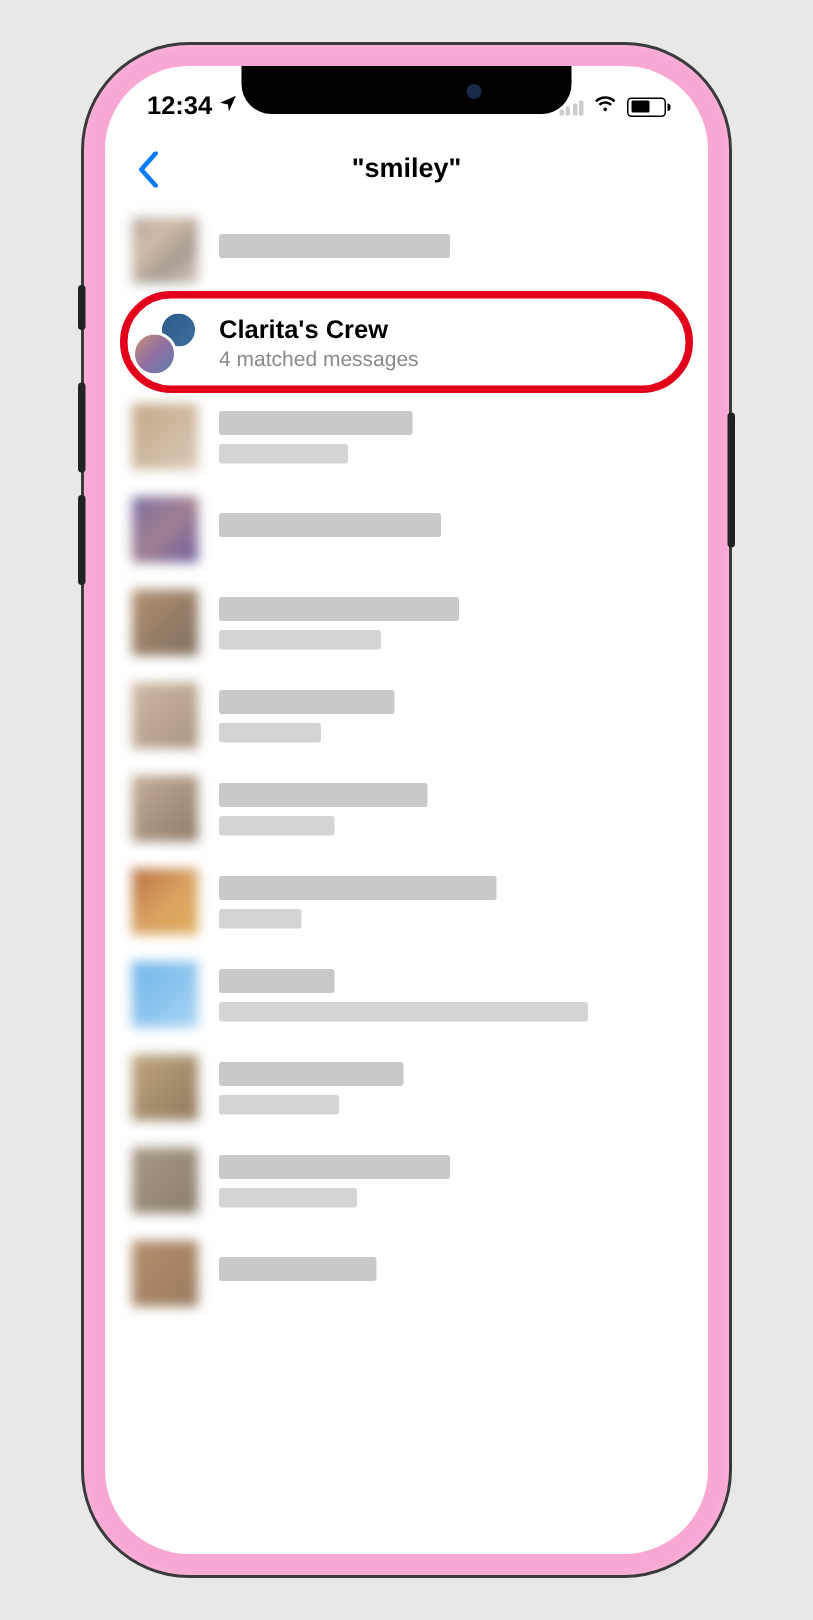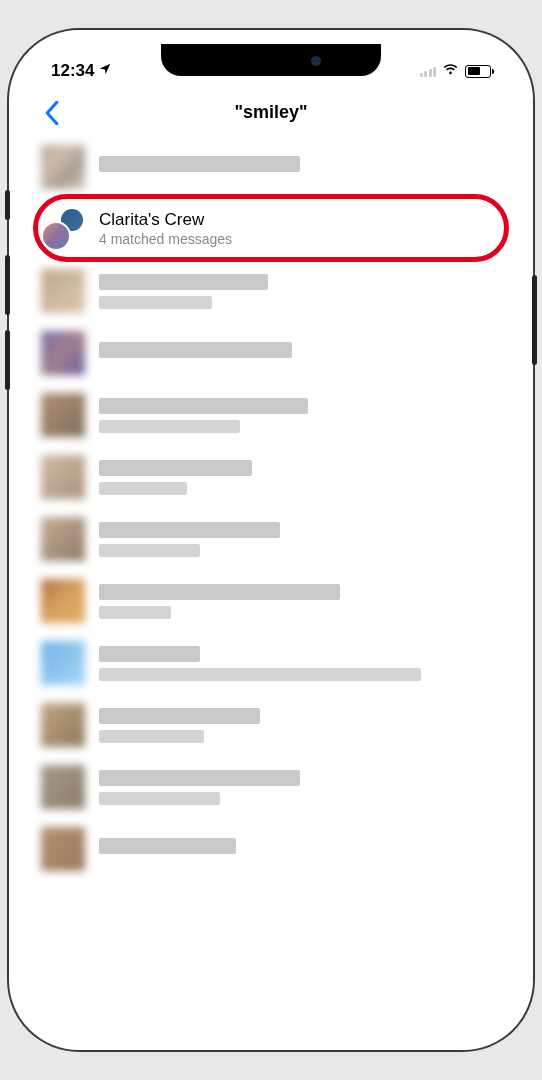--- a/index.html
+++ b/index.html
@@ -5,23 +5,23 @@
   * { box-sizing: border-box; margin: 0; padding: 0; }
   body {
     background: #e8e8e8;
     display: flex;
     justify-content: center;
     align-items: center;
     min-height: 1080px;
     font-family: -apple-system, "Helvetica Neue", Arial, sans-serif;
   }
   .device-frame {
-    width: 524px;
+    width: 430px;
     height: 1020px;
-    background: #ffffff;
+    background: #f9a8d4;
     border-radius: 70px;
     padding: 14px;
     box-shadow: 0 0 0 2px #3a3a3a, inset 0 0 4px rgba(255,255,255,0.2);
     position: relative;
   }
   .side-btn { position:absolute; background:#222; border-radius:3px; }
   .side-btn.mute { left:-4px; top:160px; width:5px; height:30px; }
   .side-btn.vup  { left:-4px; top:225px; width:5px; height:60px; }
   .side-btn.vdn  { left:-4px; top:300px; width:5px; height:60px; }
   .side-btn.pwr  { right:-4px; top:245px; width:5px; height:90px; }
@@ -70,21 +70,21 @@
   .nav-bar {
     height:48px; display:flex; align-items:center; justify-content:center;
     position:relative;
   }
   .back-btn { position:absolute; left:14px; top:10px; width:30px; height:30px; display:flex; align-items:center; justify-content:center; }
   .back-btn svg{ width:16px; height:24px; }
   .nav-title { font-size:18px; font-weight:600; }
   .results { position:absolute; top:92px; left:0; right:0; bottom:0; overflow:hidden; }
   .row { display:flex; align-items:center; padding:8px 18px 8px 18px; min-height:62px; position:relative; }
   .row-text { flex:1; min-width:0; }
-  .name { font-size:17px; font-weight:400; color:#000; line-height:1.25; }
+  .name { font-size:17px; font-weight:700; color:#000; line-height:1.25; }
   .sub { font-size:14px; color:#8a8a8e; line-height:1.25; margin-top:1px; }
   .pix { background:#bdbdbd; height:16px; border-radius:2px; }
   .pix.nm { width:55%; margin-bottom:6px; background:#c9c9c9; }
   .pix.sb { width:30%; height:13px; background:#d4d4d4; }
   .av-pix { width:44px; height:44px; margin-right:14px; flex-shrink:0; background:linear-gradient(135deg,#b7a89f,#cfbba8,#a79d94,#d6c7bb); filter:blur(4px); }
   .highlight-ring {
     position:absolute;
     left:10px; right:10px; top:58px; height:68px;
     border:5px solid #e3001b; border-radius:34px;
     pointer-events:none; z-index:30;

